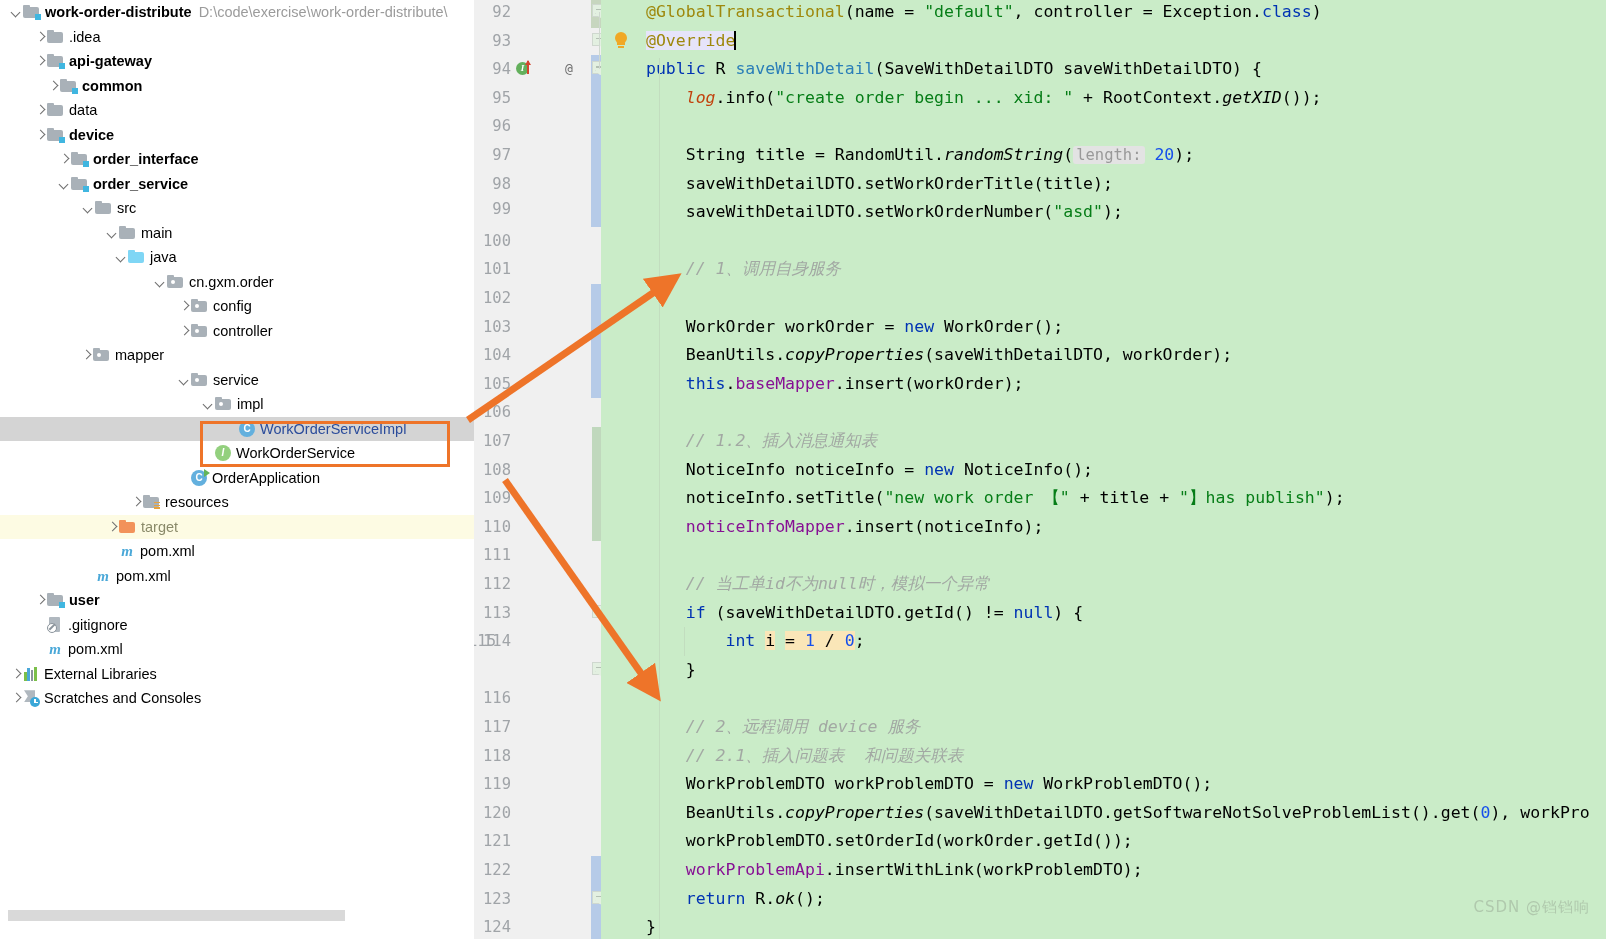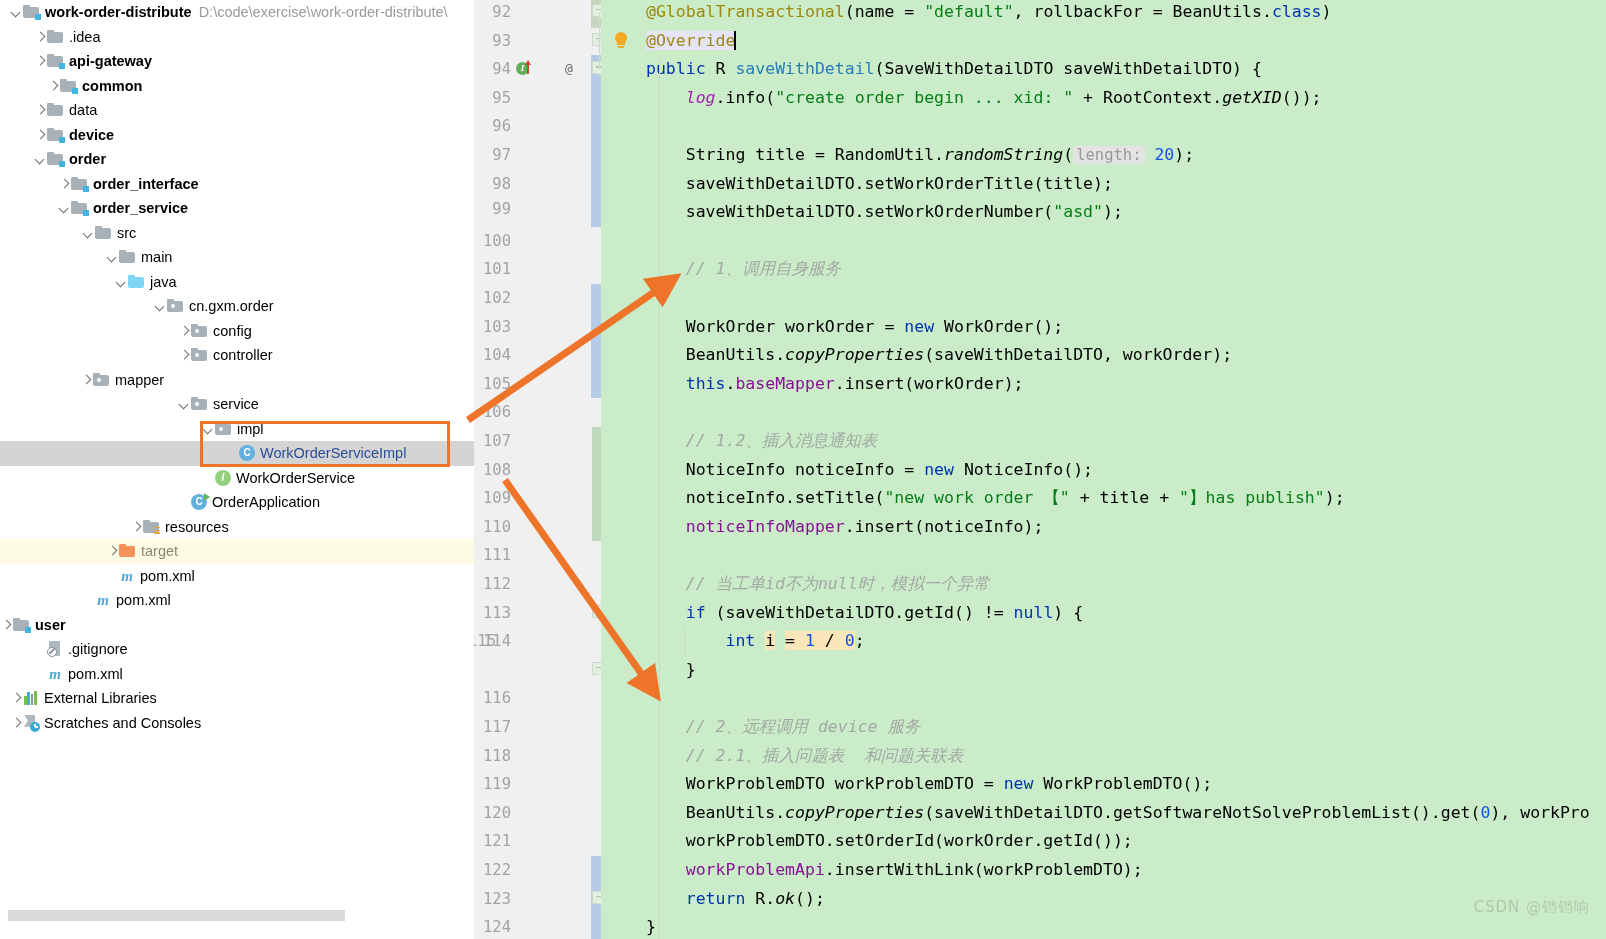--- a/index.html
+++ b/index.html
@@ -141,21 +141,21 @@
 
   
   .kw{color:#0033b3;}
   .str{color:#067d17;}
   .num{color:#1750eb;}
   .ann{color:#9e880d;}
   .cmt{color:#a2a8a3;font-style:italic;}
   .fld{color:#871094;}
   .mthi{color:#000000;font-style:italic;}
   .plain{color:#000000;}
-  .stat{color:#a21caf;font-style:italic;}
+  .stat{color:#c2410c;font-style:italic;}
   .ident-blue{color:#2a7eb8;}
   .hint{
     background:#e3e3e3;color:#999999;border-radius:3px;padding:0 3px;font-size:15.5px;
   }
   .sel{background:#e6e4fa;}
   .warnhl{background:#fae6b8;}
   .caret{
     display:inline-block;width:1.6px;height:19px;background:#000;vertical-align:-4px;margin-left:-1px;
   }
 
@@ -259,29 +259,20 @@
         </div>
         <div class="tree-row" style="padding-left: 34px;">
           <span class="arrow closed"></span>
           <span class="ico ico-folder">
             <span class="ft"></span>
             <span class="fb"></span>
             <span class="badge"></span>
           </span>
           <span class="tname bold">device</span>
         </div>
-        <div class="tree-row" style="padding-left: 34px;">
-          <span class="arrow open"></span>
-          <span class="ico ico-folder">
-            <span class="ft"></span>
-            <span class="fb"></span>
-            <span class="badge"></span>
-          </span>
-          <span class="tname bold">order</span>
-        </div>
         <div class="tree-row" style="padding-left: 58px;">
           <span class="arrow closed"></span>
           <span class="ico ico-folder">
             <span class="ft"></span>
             <span class="fb"></span>
             <span class="badge"></span>
           </span>
           <span class="tname bold">order_interface</span>
         </div>
         <div class="tree-row" style="padding-left: 58px;">
@@ -406,21 +397,21 @@
         <div class="tree-row" style="padding-left: 106px;">
           <span class="arrow"></span>
           <span class="ico ico-maven">m</span>
           <span class="tname">pom.xml</span>
         </div>
         <div class="tree-row" style="padding-left: 82px;">
           <span class="arrow"></span>
           <span class="ico ico-maven">m</span>
           <span class="tname">pom.xml</span>
         </div>
-        <div class="tree-row" style="">
+        <div class="tree-row" style="padding-left: 34px;">
           <span class="arrow closed"></span>
           <span class="ico ico-folder">
             <span class="ft"></span>
             <span class="fb"></span>
             <span class="badge"></span>
           </span>
           <span class="tname bold">user</span>
         </div>
         <div class="tree-row" style="padding-left: 34px;">
           <span class="arrow"></span>
@@ -530,21 +521,21 @@
         <div class="ln" style="top: 856px;">122</div>
         <div class="ln" style="top: 884.6px;">123</div>
         <div class="ln" style="top: 913.2px;">124</div>
         <div class="ovr" style="left: 42px; top: 62.2px;">
           <span class="c">I</span>
           <span class="ar"></span>
         </div>
         <div class="gutter-extra" style="left: 91px; top: 55.2px;">@</div>
       </div>
     <div id="code">
-        <div class="code-line" style="top: -2px;"><span class="txt"><span class="ann">@GlobalTransactional</span><span class="plain">(</span><span class="plain">name</span><span class="plain"> = </span><span class="str">"default"</span><span class="plain">, rollbackFor = BeanUtils.</span><span class="kw">class</span><span class="plain">)</span></span></div>
+        <div class="code-line" style="top: -2px;"><span class="txt"><span class="ann">@GlobalTransactional</span><span class="plain">(</span><span class="plain">name</span><span class="plain"> = </span><span class="str">"default"</span><span class="plain">, controller = Exception.</span><span class="kw">class</span><span class="plain">)</span></span></div>
         <div class="code-line" style="top: 26.6px;"><span class="txt"><span class="ann sel">@Override</span><span class="caret"></span></span></div>
         <div class="code-line" style="top: 55.2px;"><span class="txt"><span class="kw">public</span><span class="plain"> R </span><span class="ident-blue">saveWithDetail</span><span class="plain">(SaveWithDetailDTO saveWithDetailDTO) {</span></span></div>
         <div class="code-line" style="top: 83.8px;"><span class="txt"><span class="plain">    </span><span class="stat">log</span><span class="plain">.info(</span><span class="str">"create order begin ... xid: "</span><span class="plain"> + RootContext.</span><span class="mthi">getXID</span><span class="plain">());</span></span></div>
         <div class="code-line" style="top: 112.4px;"><span class="txt"></span></div>
         <div class="code-line" style="top: 141px;"><span class="txt"><span class="plain">    String title = RandomUtil.</span><span class="mthi">randomString</span><span class="plain">(</span><span class="hint">length:</span><span class="plain"> </span><span class="num">20</span><span class="plain">);</span></span></div>
         <div class="code-line" style="top: 169.6px;"><span class="txt"><span class="plain">    saveWithDetailDTO.setWorkOrderTitle(title);</span></span></div>
         <div class="code-line" style="top: 198.2px;"><span class="txt"><span class="plain">    saveWithDetailDTO.setWorkOrderNumber(</span><span class="str">"asd"</span><span class="plain">);</span></span></div>
         <div class="code-line" style="top: 226.8px;"><span class="txt"></span></div>
         <div class="code-line" style="top: 255.4px;"><span class="txt"><span class="cmt">    // 1、调用自身服务</span></span></div>
         <div class="code-line" style="top: 312.6px;"><span class="txt"><span class="plain">    WorkOrder workOrder = </span><span class="kw">new</span><span class="plain"> WorkOrder();</span></span></div>

